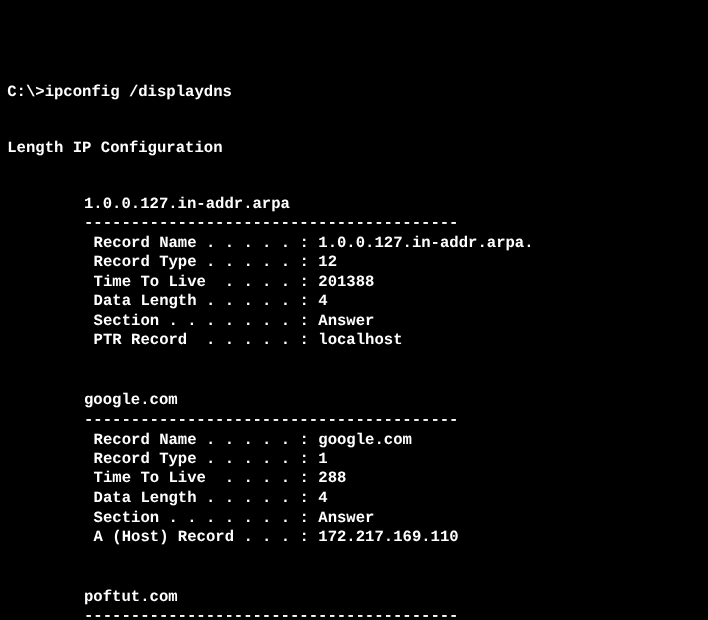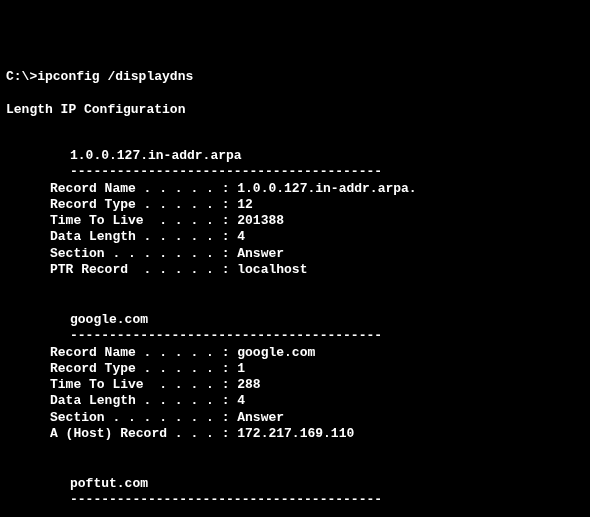--- a/index.html
+++ b/index.html
@@ -14,36 +14,37 @@
       font-size: 13px;
       font-weight: bold;
       line-height: 1.25;
       padding: 4px 6px;
       white-space: pre;
       width: 590px;
       height: 517px;
       overflow: hidden;
     }
     .prompt-line {
+      margin-bottom: 14px;
     }
     .header-line {
       margin-bottom: 14px;
     }
     .record-block {
       margin-bottom: 20px;
     }
     .record-title {
       margin-left: 64px;
     }
     .record-sep {
       margin-left: 64px;
       letter-spacing: 0;
     }
     .record-row {
-      margin-left: 44px;
+      margin-left: 72px;
     }
     .blank {
       height: 14px;
     }
   </style>
 </head>
 <body>
 
 
 

